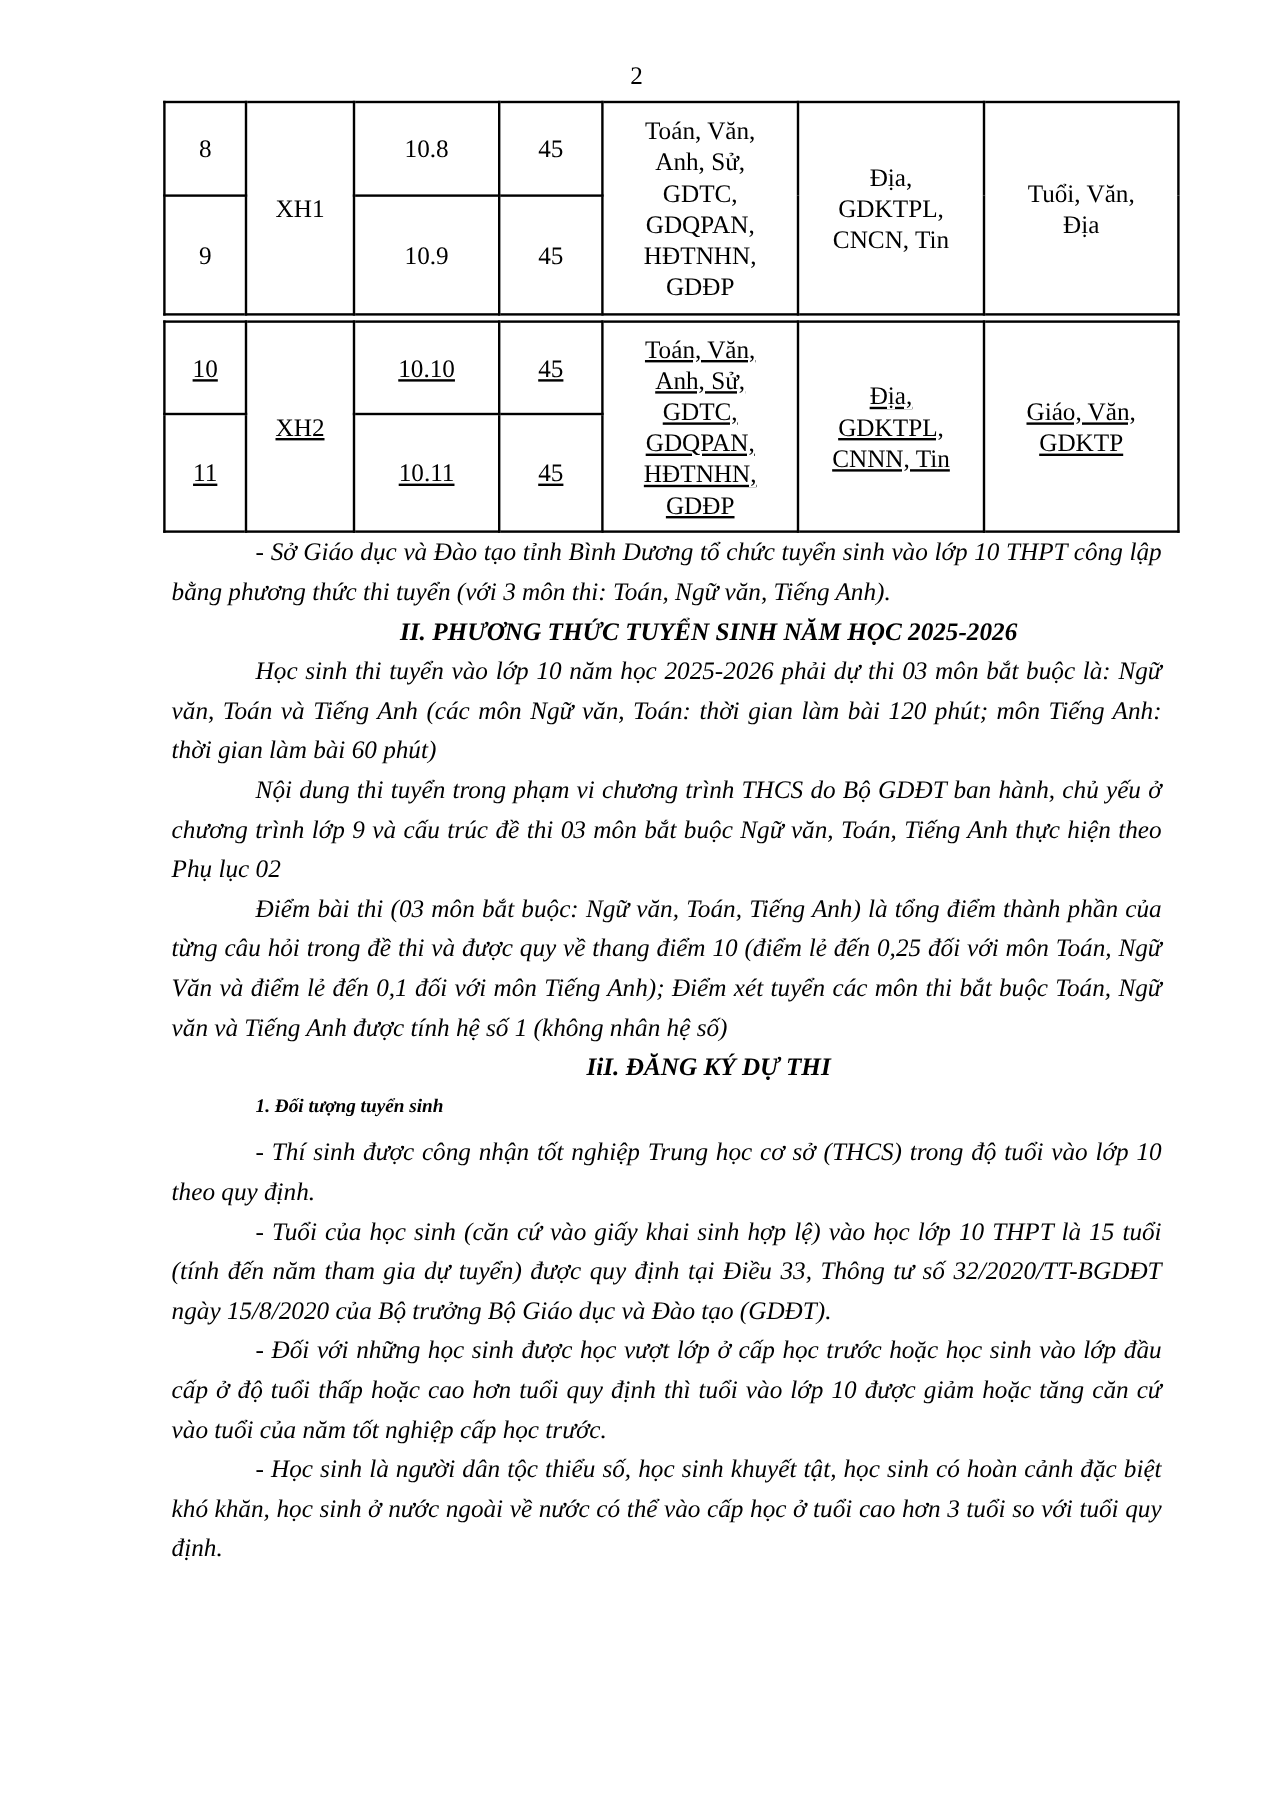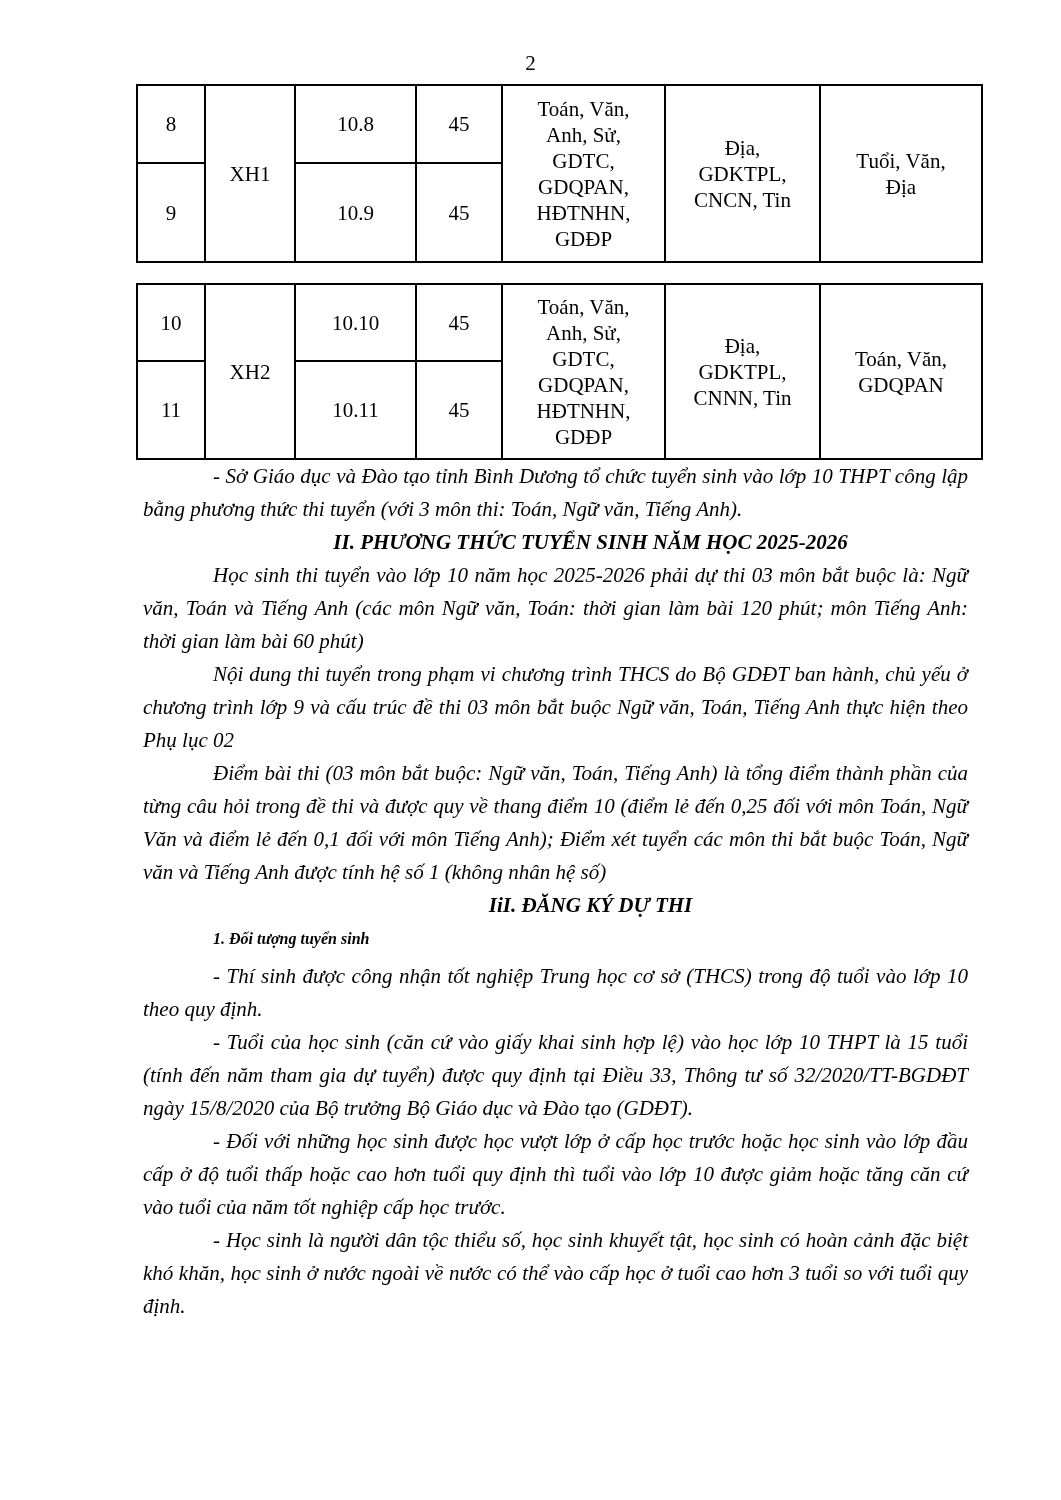--- a/index.html
+++ b/index.html
@@ -18,21 +18,21 @@
     font-size:21px;
     line-height:26px;
   }
   table.plan {
     border-collapse:collapse;
     table-layout:fixed;
     width:845px;
     margin-left:136px;
     margin-top:8px;
   }
-  table.plan.cont { margin-top:20px; }
+  table.plan.cont { margin-top:4px;text-decoration:underline; }
   table.plan td {
     border:2px solid #000;
     text-align:center;
     vertical-align:middle;
     font-size:21px;
     line-height:26px;
     padding:2px 20px;
     box-sizing:border-box;
     overflow:hidden;
   }
@@ -108,21 +108,21 @@
       <col style="width:162px">
     </colgroup>
     <tbody>
         <tr class="rC">
       <td class="narrow">10</td>
       <td class="narrow" rowspan="2">XH2</td>
       <td class="narrow">10.10</td>
       <td class="narrow">45</td>
       <td rowspan="2">Toán, Văn, Anh, Sử, GDTC, GDQPAN, HĐTNHN, GDĐP</td>
       <td rowspan="2">Địa, GDKTPL, CNNN, Tin</td>
-      <td rowspan="2">Toán, Văn, GDQPAN</td>
+      <td rowspan="2">Giáo, Văn, GDKTP</td>
     </tr>
     <tr class="rD">
       <td class="narrow">11</td>
       <td class="narrow">10.11</td>
       <td class="narrow">45</td>
     </tr>
   </tbody>
     </table>
 
   <div class="body-text">

